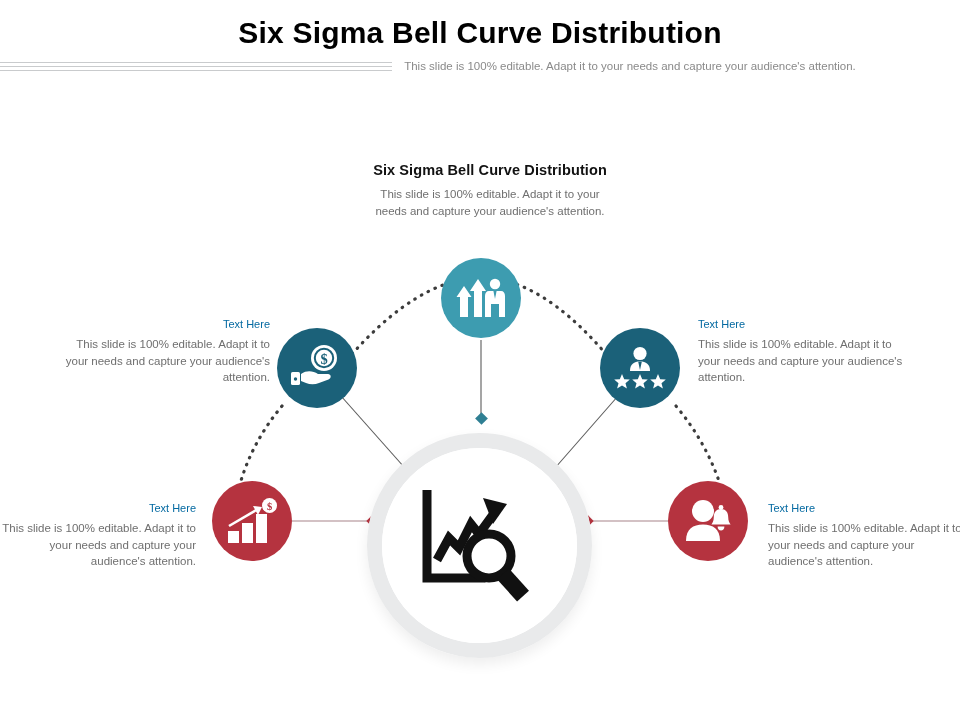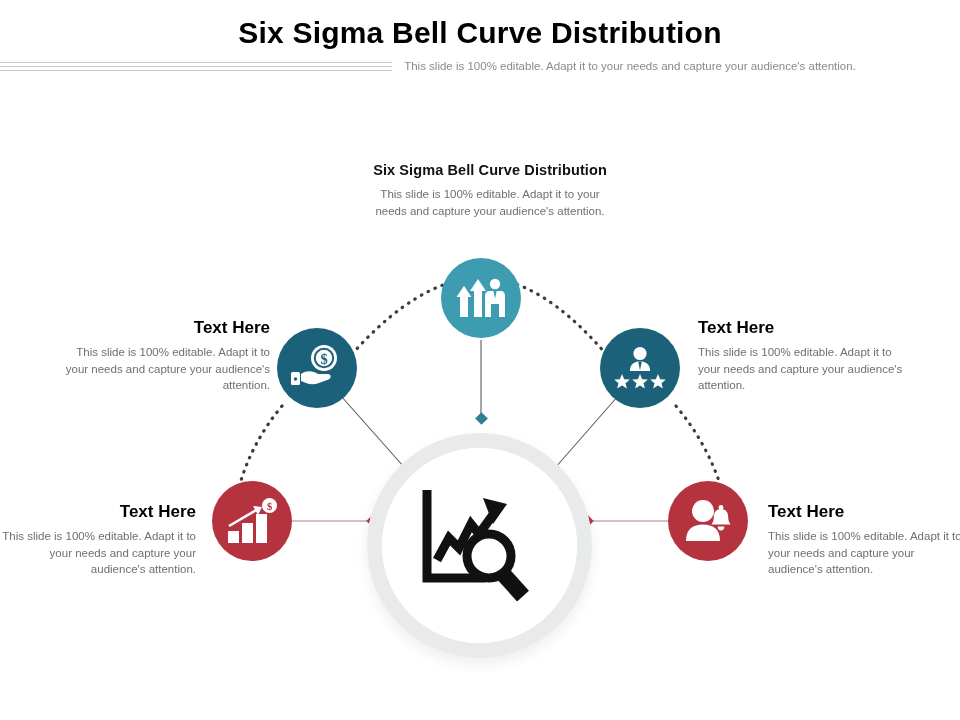--- a/index.html
+++ b/index.html
@@ -133,23 +133,23 @@
     border-radius: 50%;
     background: #ffffff;
     display: flex;
     align-items: center;
     justify-content: center;
   }
 
   
   .blurb { position: absolute; }
   .blurb-title {
-    font-size: 17px;
-    font-weight: 700;
-    color: #000000;
+    font-size: 11px;
+    font-weight: 400;
+    color: #0369a1;
   }
   .blurb-body {
     margin-top: 6px;
     font-size: 11.5px;
     line-height: 1.45;
     color: #6f6f6f;
   }
   .blurb-right-align { text-align: right; }
   .blurb-left-align  { text-align: left; }
 

